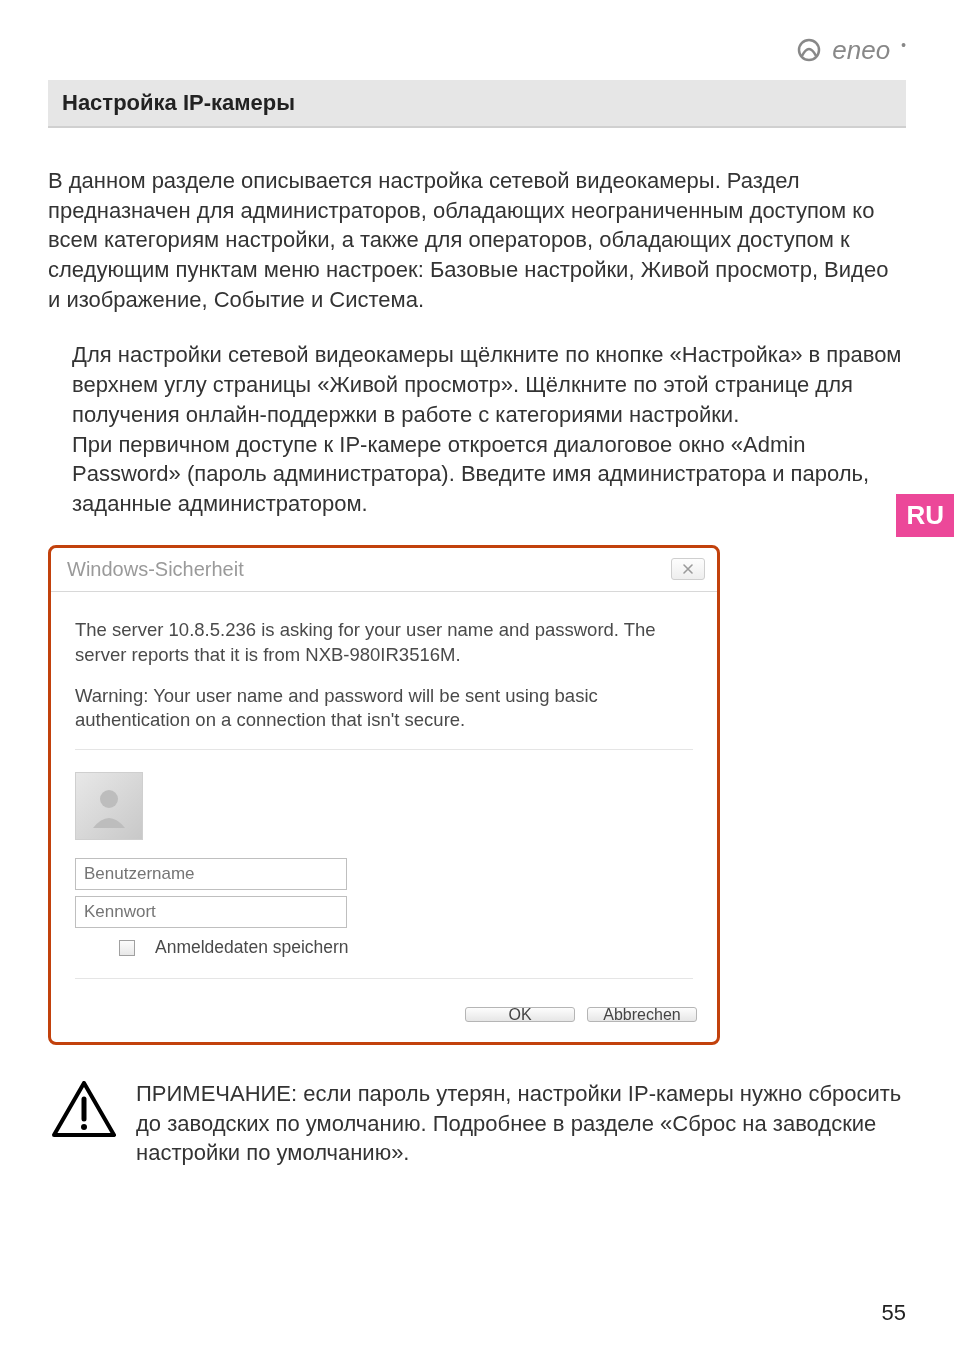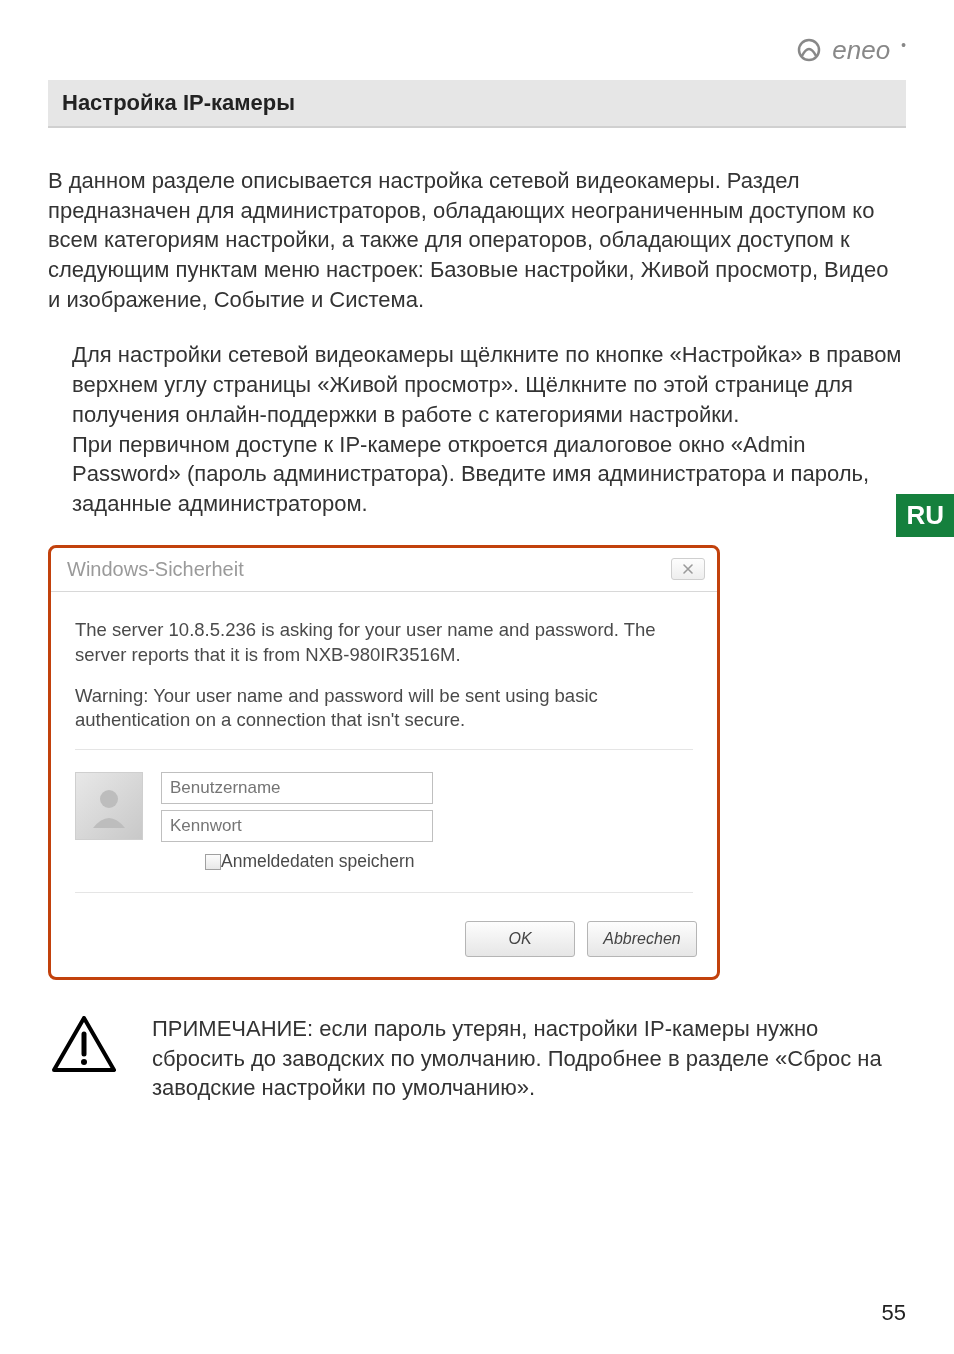--- a/index.html
+++ b/index.html
@@ -45,21 +45,21 @@
   .body-text {
     font-size: 22px;
     line-height: 1.35;
     color: #333333;
     margin-bottom: 26px;
   }
   .lang-tab {
     position: absolute;
     right: 0;
     top: 494px;
-    background: #15803d;
+    background: #ec4899;
     color: #ffffff;
     font-weight: bold;
     font-size: 26px;
     padding: 6px 10px;
   }
   .dialog {
     width: 672px;
     border: 3px solid #c2410c;
     border-radius: 8px;
     margin-bottom: 34px;
@@ -95,68 +95,68 @@
   }
   .dialog-msg { margin-bottom: 16px; margin-top: 8px; }
   .cred-row {
     display: flex;
     align-items: flex-start;
     gap: 18px;
     padding: 22px 0 18px 0;
     border-top: 1px solid #e5e5e5;
     border-bottom: 1px solid #e5e5e5;
     margin-top: 14px;
+    flex-direction: column;
   }
   .avatar {
     width: 68px;
     height: 68px;
     border: 1px solid #cfcfcf;
     background: linear-gradient(135deg,#e8e8e8,#c8c8c8);
     display:flex;
     align-items:center;
     justify-content:center;
   }
   .cred-fields { display:flex; flex-direction:column; gap:6px; }
   .cred-input {
     width: 272px;
     height: 32px;
     border: 1px solid #bfbfbf;
     padding: 4px 8px;
     font-size: 17px;
     color: #888888;
     background:#ffffff;
   }
-  .check-row { display:flex; align-items:center; gap:0; font-size:17.5px; color:#4a4a4a; margin-top:2px;padding-left:44px; }
+  .check-row { display:flex; align-items:center; gap:20px; font-size:17.5px; color:#4a4a4a; margin-top:2px;padding-left:44px; }
   .checkbx {
     width:16px; height:16px; border:1px solid #a0a0a0;
     background: linear-gradient(#fcfcfc,#e8e8e8);
   }
   .dialog-buttons {
     display:flex;
     justify-content:flex-end;
     gap:12px;
     padding: 16px 20px 20px 0;
   }
   .dlg-btn {
     min-width:110px;
-    height:36px;
+    height:15px;
     border:1px solid #b5b5b5;
     border-radius:3px;
     background: linear-gradient(#fdfdfd,#e6e6e6);
     font-size:16px;
     color:#444444;
     display:flex;
     align-items:center;
     justify-content:center;
-    font-style:italic;
   }
   .note-row {
     display:flex;
     align-items:flex-start;
-    gap:36px;
+    gap:20px;
     padding: 0 4px;
   }
   .warn-icon { flex-shrink:0; width:64px; height:56px; margin-top:2px;}
   .note-text {
     font-size:22px;
     line-height:1.35;
     color:#333333;
   }
   .page-number {
     position:absolute;

